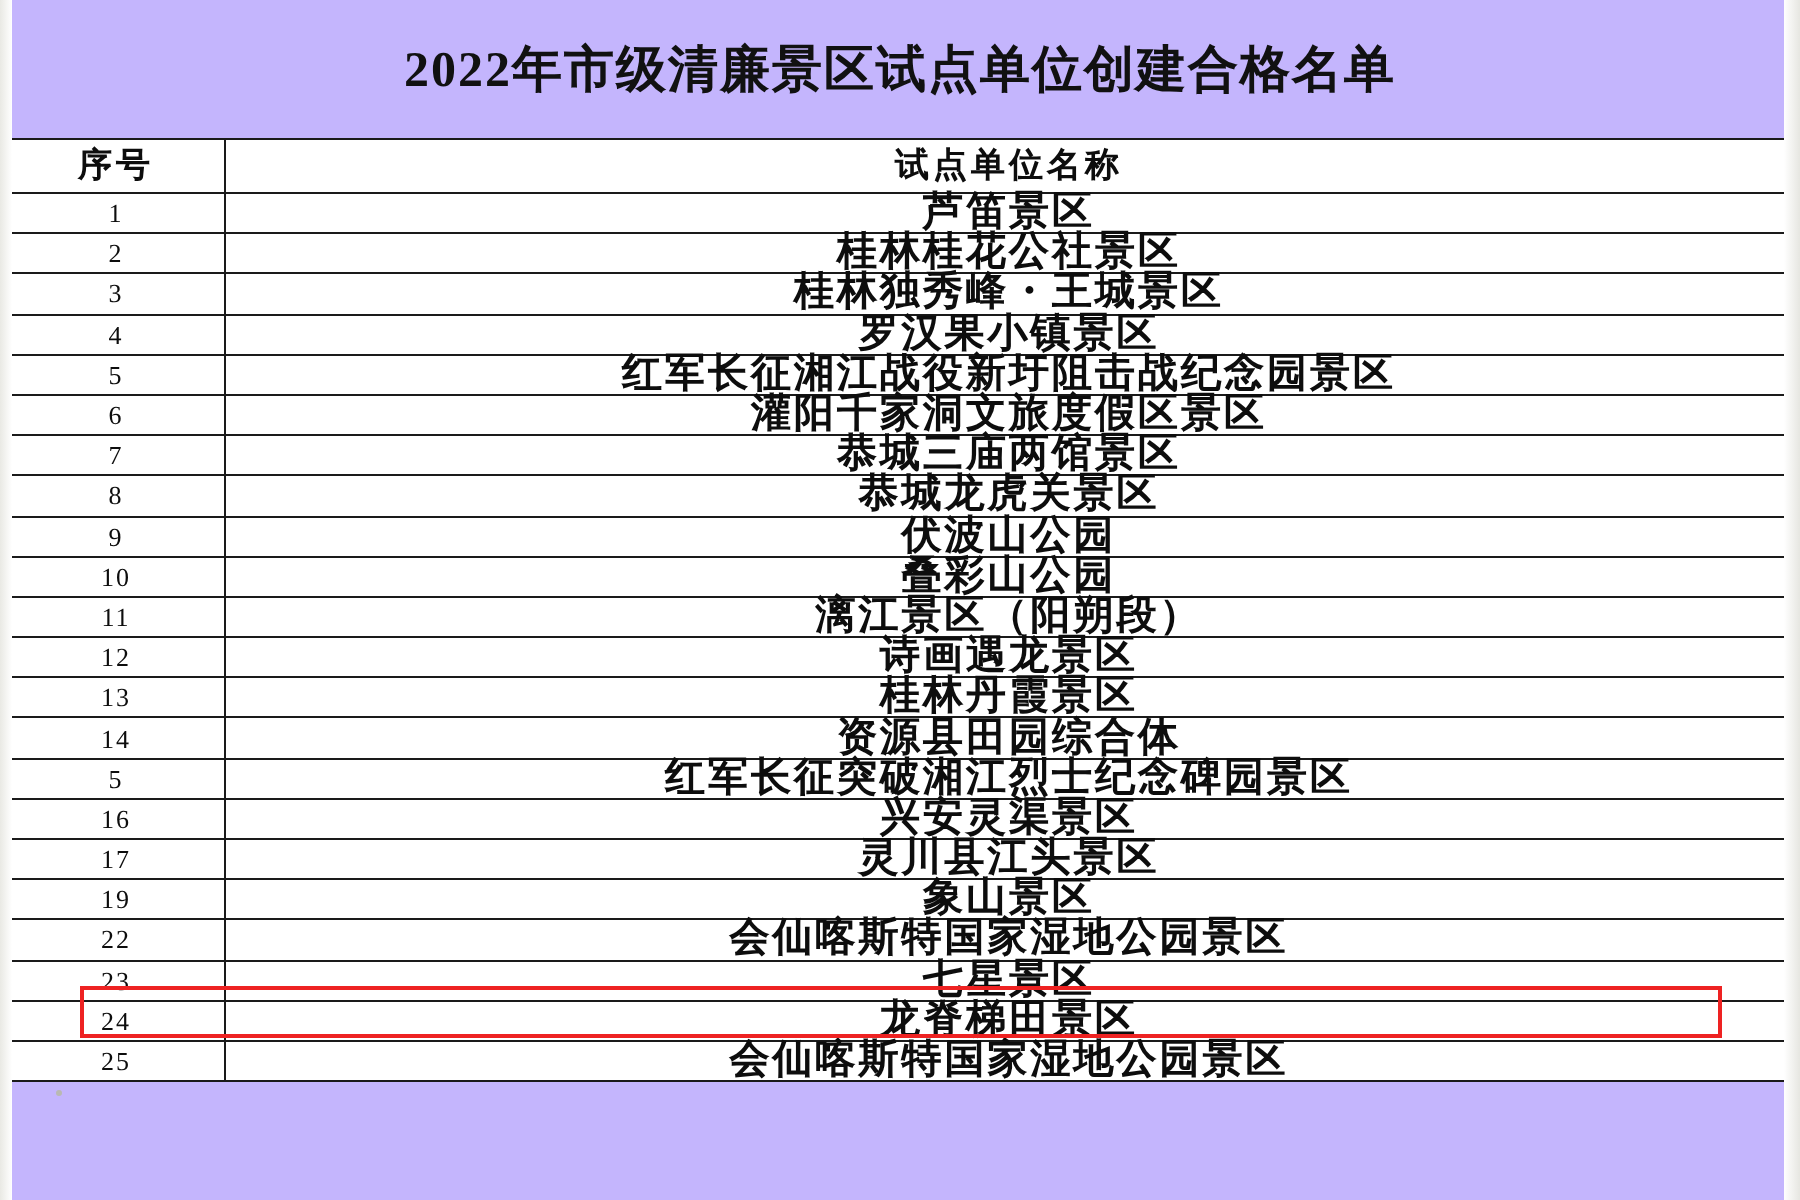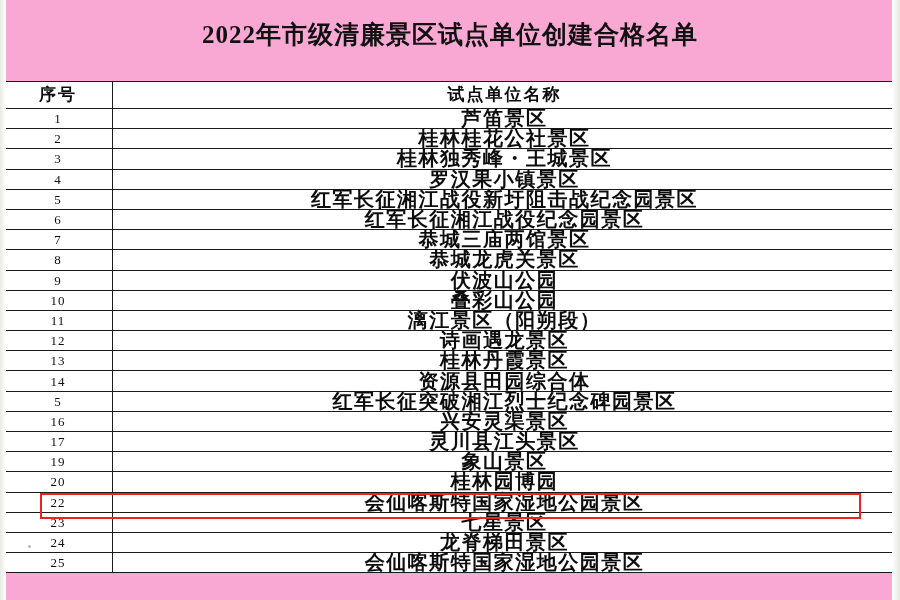--- a/index.html
+++ b/index.html
@@ -10,34 +10,34 @@
     width: 900px;
     height: 600px;
     background: #ffffff;
     font-family: "Liberation Serif", serif;
     overflow: hidden;
   }
   .page {
     position: relative;
     width: 900px;
     height: 600px;
-    background: #f9a8d4;
+    background: #c4b5fd;
   }
   .doc-title {
     text-align: center;
     font-family: "Liberation Serif", serif;
     font-weight: bold;
     font-size: 25px;
     letter-spacing: 1px;
     color: #111111;
     padding-top: 18px;
     padding-bottom: 14px;
   }
   .table-wrap {
-    margin: 16px auto;
+    margin: 4px auto;
     width: 894px;
     border-radius: 18px;
   }
   table.listing {
     border-collapse: collapse;
     width: 100%;
     table-layout: fixed;
     background: #ffffff;
   }
   table.listing th,
@@ -138,21 +138,21 @@
           <tr>
             <td class="col-no">4</td>
             <td class="col-name">罗汉果小镇景区</td>
           </tr>
           <tr>
             <td class="col-no">5</td>
             <td class="col-name">红军长征湘江战役新圩阻击战纪念园景区</td>
           </tr>
           <tr>
             <td class="col-no">6</td>
-            <td class="col-name">红军长征湘江战役纪念园景区</td>
+            <td class="col-name">灌阳千家洞文旅度假区景区</td>
           </tr>
           <tr>
             <td class="col-no">7</td>
             <td class="col-name">恭城三庙两馆景区</td>
           </tr>
           <tr>
             <td class="col-no">8</td>
             <td class="col-name">恭城龙虎关景区</td>
           </tr>
           <tr>
@@ -187,24 +187,20 @@
             <td class="col-no">16</td>
             <td class="col-name">兴安灵渠景区</td>
           </tr>
           <tr>
             <td class="col-no">17</td>
             <td class="col-name">灵川县江头景区</td>
           </tr>
           <tr>
             <td class="col-no">19</td>
             <td class="col-name">象山景区</td>
-          </tr>
-          <tr>
-            <td class="col-no">20</td>
-            <td class="col-name">桂林园博园</td>
           </tr>
           <tr>
             <td class="col-no">22</td>
             <td class="col-name">会仙喀斯特国家湿地公园景区</td>
           </tr>
           <tr>
             <td class="col-no">23</td>
             <td class="col-name">七星景区</td>
           </tr>
           <tr>

